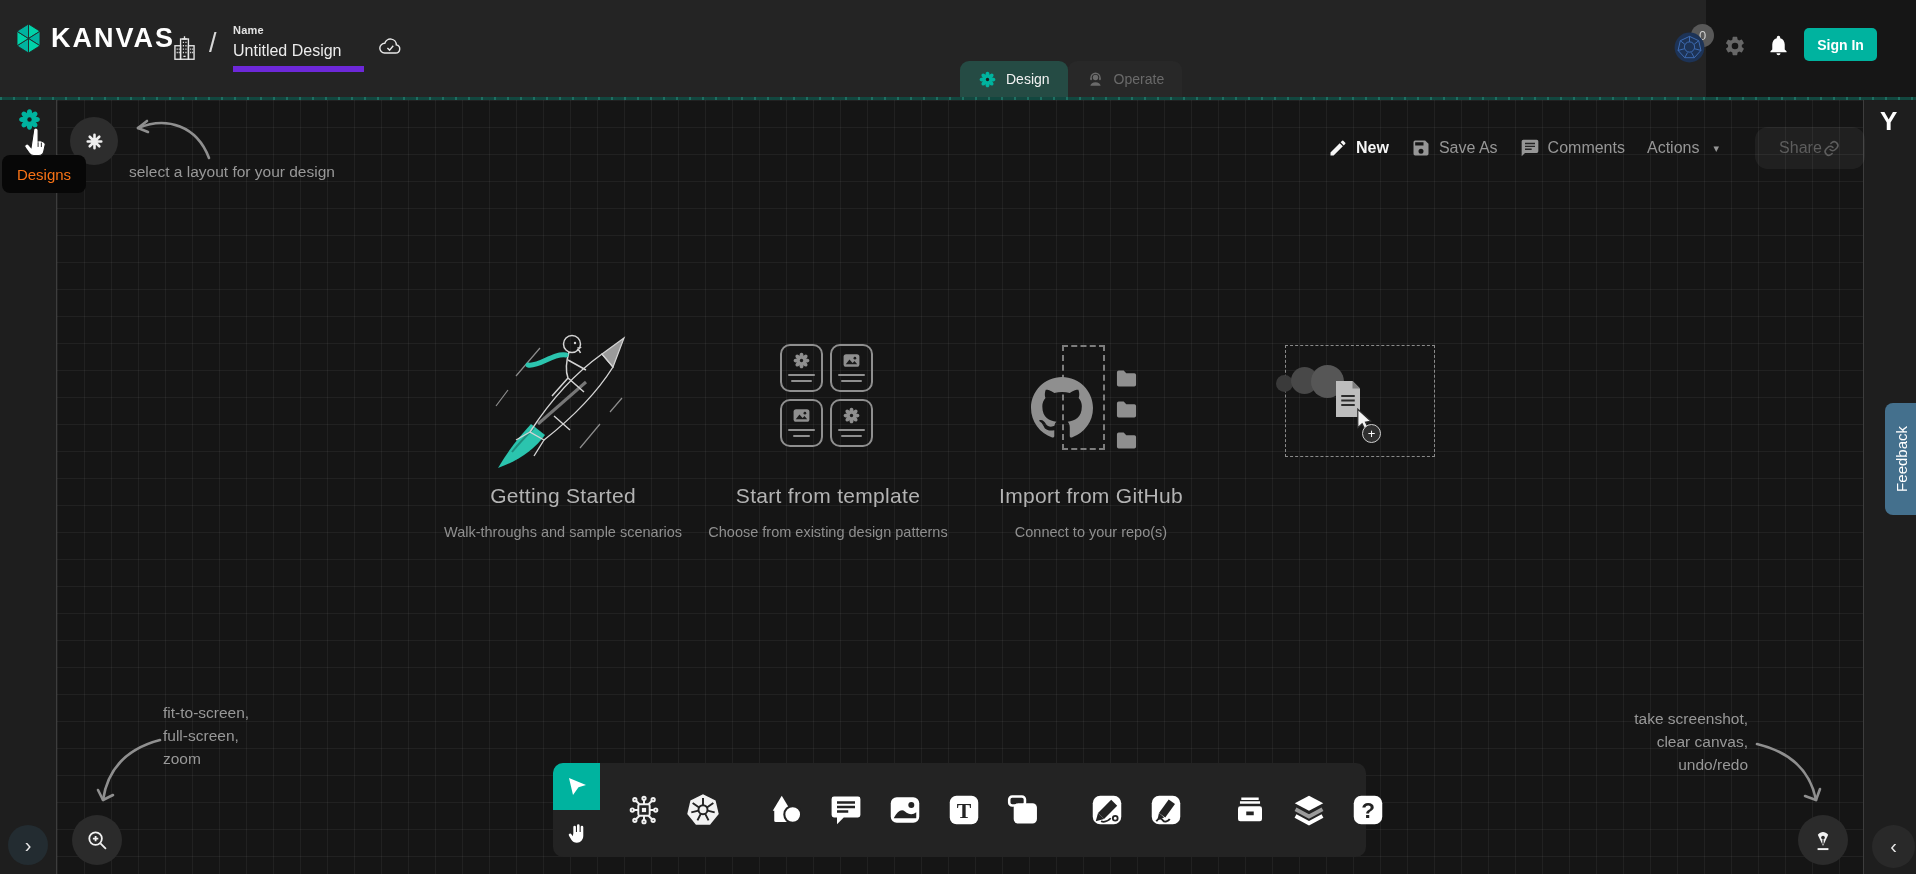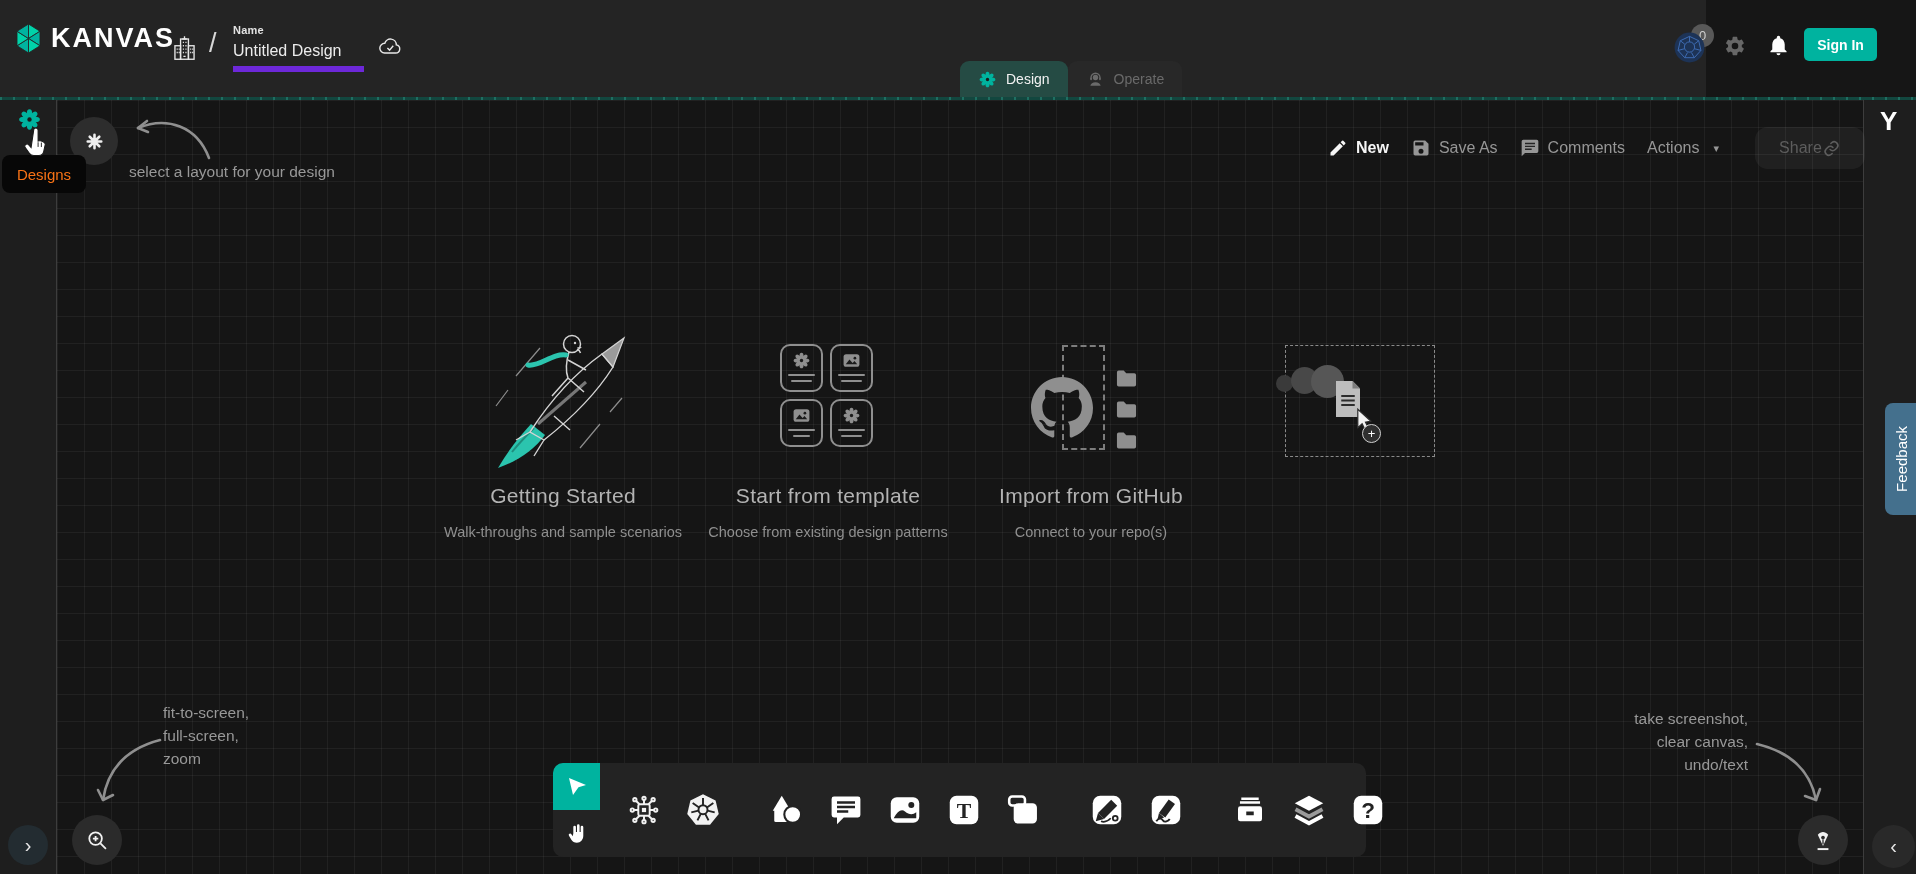--- a/index.html
+++ b/index.html
@@ -384,21 +384,21 @@
   </div>
   <svg class="sketch-arrow" style="left:90px;top:730px" width="80" height="80">
     <g fill="none" stroke="#8f8f8f" stroke-width="2.6" stroke-linecap="round">
       <path d="M70 10C32 20 17 43 13 70"></path>
       <path d="M13 70l-5-10M13 70l10-5"></path>
     </g>
   </svg>
   <div class="hint hint-br">
     <div>take screenshot,</div>
     <div>clear canvas,</div>
-    <div>undo/text</div>
+    <div>undo/redo</div>
   </div>
   <svg class="sketch-arrow" style="left:1750px;top:735px" width="80" height="75">
     <g fill="none" stroke="#8f8f8f" stroke-width="2.6" stroke-linecap="round">
       <path d="M7 9c38 9 54 31 59 56"></path>
       <path d="M66 65l-11-4M66 65l4-11"></path>
     </g>
   </svg>
 
   <div class="bottom-toolbar">
     <div class="tool-col">

